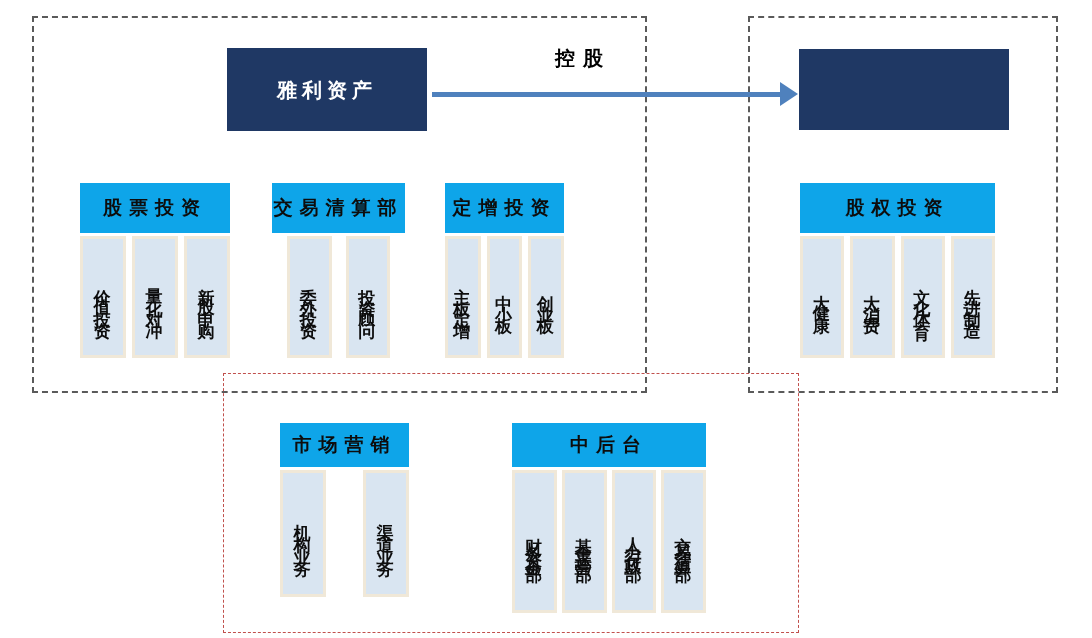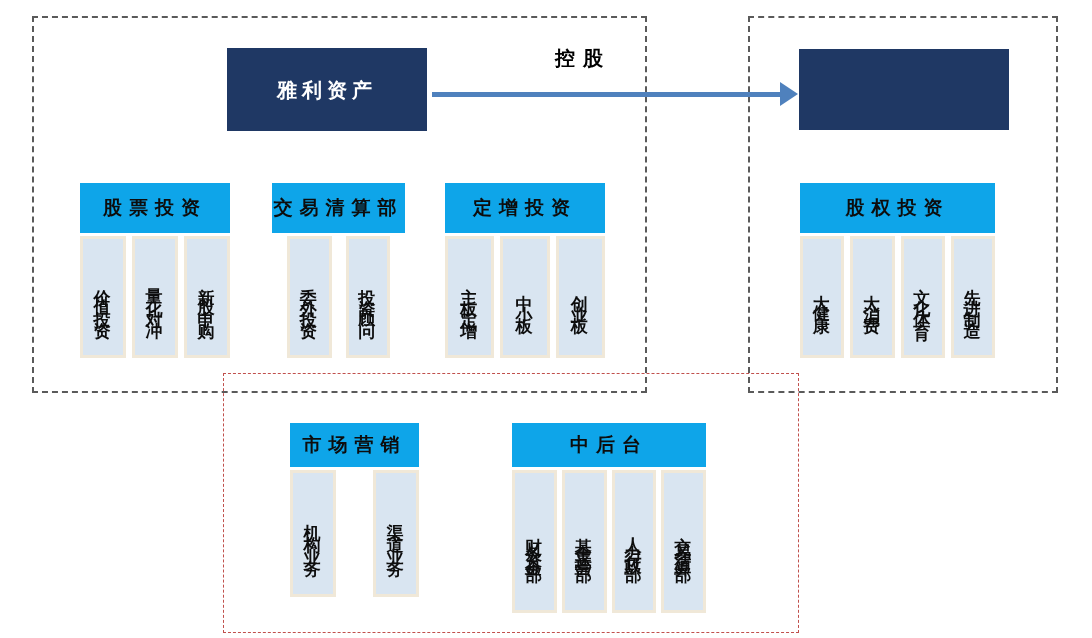--- a/index.html
+++ b/index.html
@@ -54,23 +54,23 @@
   .items { display: flex; margin-top: 3px; }
   .vitem {
     background: #d9e5f1; border: 3px solid #f0e8d8;
     writing-mode: vertical-rl; text-orientation: upright;
     font-weight: bold; font-size: 17px; color: #0d0d0d;
     display: flex; align-items: center; justify-content: center;
     letter-spacing: 11px; flex: 1;
   }
   #g-stock  { left: 80px;  top: 183px; width: 150px; }
   #g-bond   { left: 272px; top: 183px; width: 133px; }
-  #g-place  { left: 445px; top: 183px; width: 160px; }
+  #g-place  { left: 445px; top: 183px; width: 119px; }
   #g-equity { left: 800px; top: 183px; width: 195px; }
-  #g-mkt    { left: 290px; top: 423px; width: 129px; }
+  #g-mkt    { left: 280px; top: 423px; width: 129px; }
   #g-mbt    { left: 512px; top: 423px; width: 194px; text-align: center; }
 
   #g-stock .items, #g-place .items, #g-equity .items { height: 122px; gap: 6px; }
   #g-bond .items { height: 122px; gap: 14px; padding: 0 15px; }
   #g-mkt .items { height: 127px; justify-content: space-between; }
   #g-mkt .vitem { flex: none; width: 46px; letter-spacing: 12px; }
   #g-mbt .items { height: 143px; gap: 5px; }
   #g-mbt .vitem { letter-spacing: 7px; }
 </style>
 </head>

